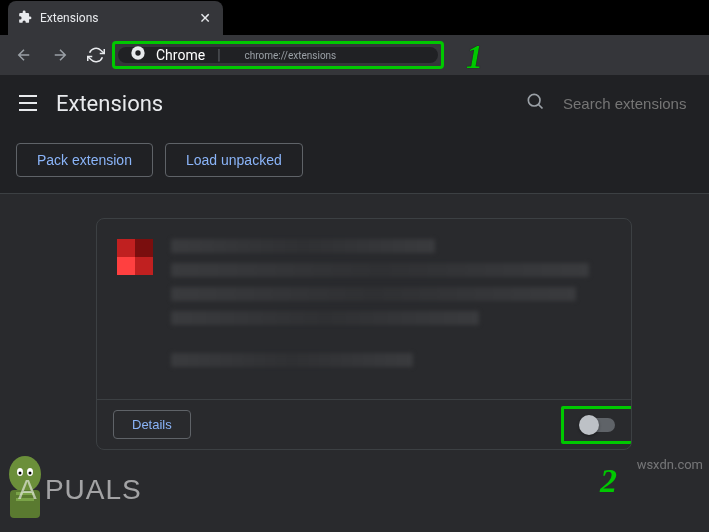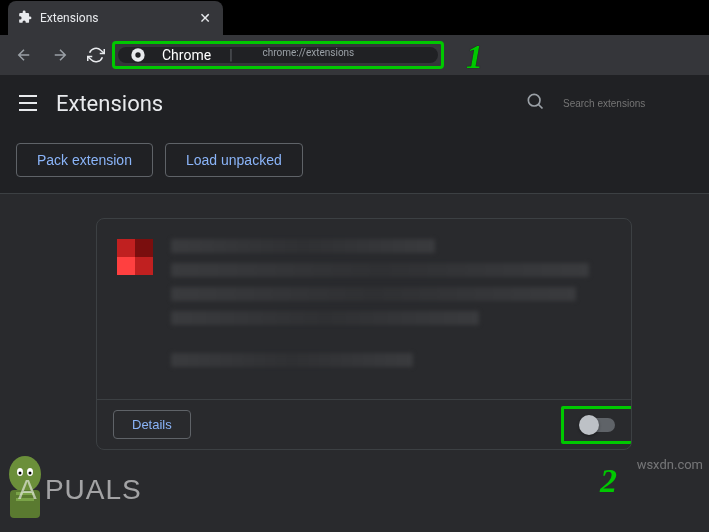--- a/index.html
+++ b/index.html
@@ -63,23 +63,23 @@
       border-radius: 50%;
     }
     .nav-btn.enabled { color: #e8eaed; }
 
     .omnibox-wrap {
       flex: 0 0 320px;
       height: 16px;
       background: #202124;
       border-radius: 15px;
       display: flex;
-      align-items: flex-start;
+      align-items: center;
       padding: 0 12px;
-      gap: 16px;
+      gap: 10px;
       position: relative;
     }
     .omnibox-chrome-label {
       color: #fff;
       font-size: 14px;
     }
     .omnibox-sep {
       color: #5f6368;
       font-size: 14px;
       margin: 0 2px;
@@ -147,21 +147,21 @@
       margin-left: auto;
       display: flex;
       align-items: center;
       gap: 18px;
       color: #9aa0a6;
     }
     .search-input {
       background: transparent;
       border: none;
       color: #a3a3a3;
-      font-size: 10px;
+      font-size: 15px;
       outline: none;
       width: 130px;
     }
 
     .action-row {
       padding: 12px 16px 16px;
       display: flex;
       gap: 12px;
       border-bottom: 1px solid #3c4043;
     }

